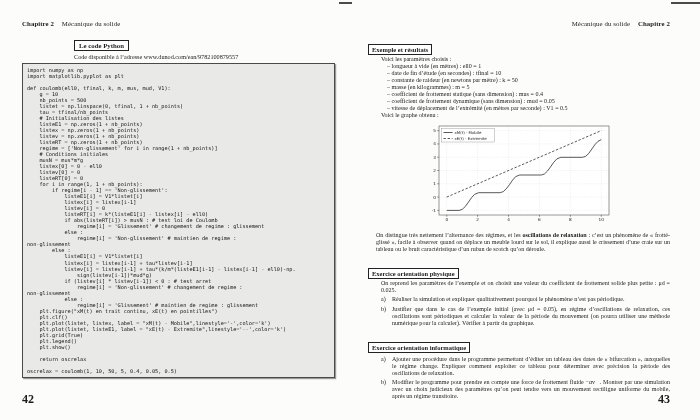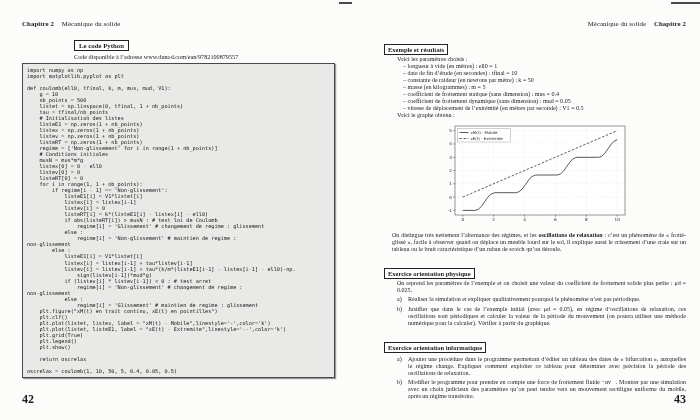--- a/index.html
+++ b/index.html
@@ -18,21 +18,21 @@
   .code-caption{font-size:6.2px;margin:1px 0 0 52px;}
   .code-box{margin-top:3px;width:303px;background:#e9e9e7;border:1px solid #4a4a4a;
       box-shadow:1.2px 1.2px 0 #9a9a9a;padding:3px 4px;}
   .code-line{font-family:"DejaVu Sans Mono", monospace;font-size:5.2px;line-height:6.02px;
       min-height:6.02px;white-space:pre;color:#141414;}
   .pagenum{position:absolute;top:372px;font-size:12px;font-weight:bold;}
   .pagenum-left{left:0;}
   .pagenum-right{right:0;}
 
   
-  .page-right{position:absolute;left:384px;top:20px;width:302px;}
+  .page-right{position:absolute;left:368px;top:20px;width:302px;}
   .page-header.right{text-align:right;}
   .page-header .chap-r{font-weight:bold;margin-left:6px;}
   .section-box{display:inline-block;border:1px solid #222;padding:1px 3px;
       font-weight:bold;font-size:6.5px;background:#fff;}
   .sec{margin-top:9px;}
   .sec.first{margin-top:11px;}
   .body-text{font-size:6.05px;line-height:7.05px;}
   .ind1{margin-left:13px;}
   .param-item{font-size:6.05px;line-height:7px;margin-left:19px;}
   .chart-wrap{width:190px;margin:3px auto 1px;}

